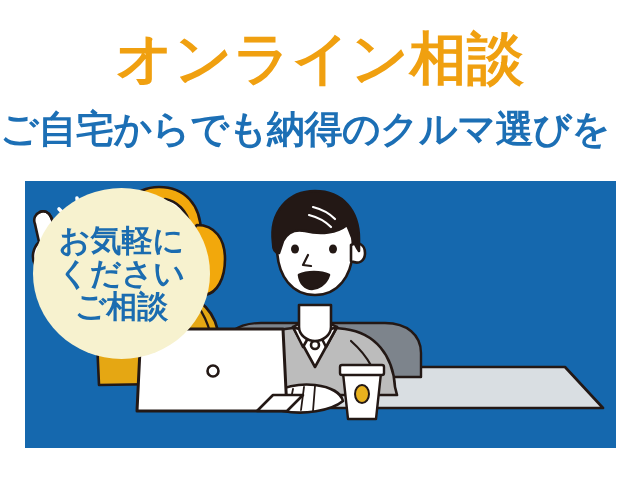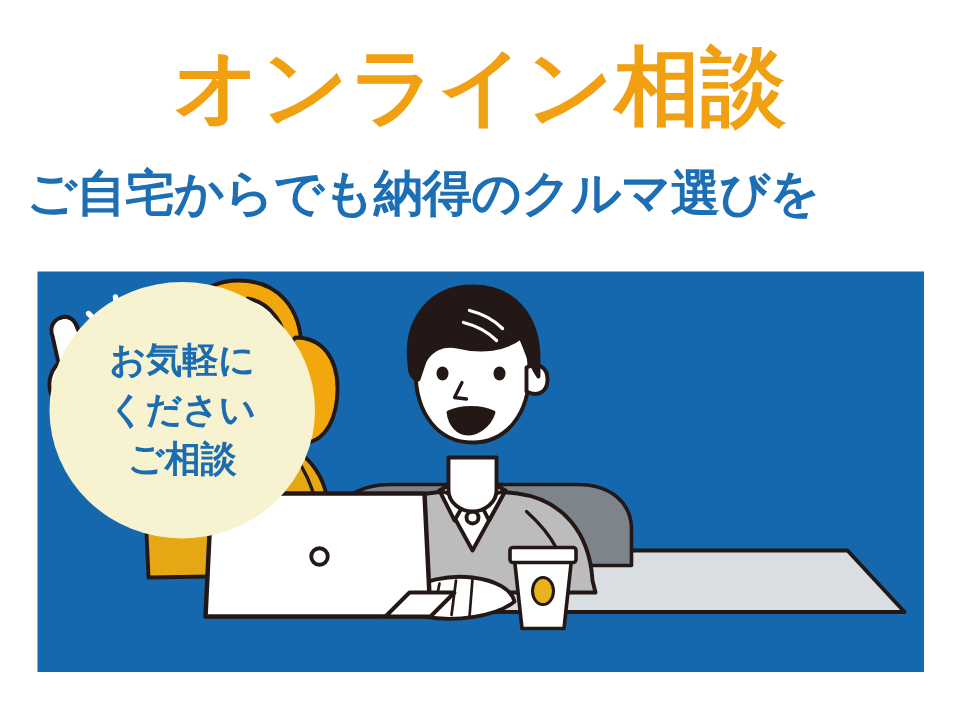--- a/index.html
+++ b/index.html
@@ -39,21 +39,21 @@
     font-family: "DejaVu Sans", "Liberation Sans", sans-serif;
   }
 
   .subhead {
     position: absolute;
     left: 0;
     top: 102px;
     width: 564px;
     text-align: center;
     color: #1C6FB5;
-    font-size: 33px;
+    font-size: 38px;
     line-height: 54px;
     font-weight: 600;
     letter-spacing: -0.5px;
     white-space: nowrap;
     font-family: "DejaVu Sans", "Liberation Sans", sans-serif;
   }
 
   
   .panel {
     position: absolute;
@@ -81,21 +81,21 @@
     height: 171px;
     border-radius: 50%;
     background: #F7F2CF;
     display: flex;
     flex-direction: column;
     align-items: center;
     justify-content: center;
   }
   .bubble-line {
     color: #1B6CB0;
-    font-size: 24px;
+    font-size: 31px;
     line-height: 33px;
     font-weight: 700;
     text-align: center;
     white-space: nowrap;
     font-family: Liberation Sans, sans-serif;
   }
 </style>
 </head>
 <body>
 

